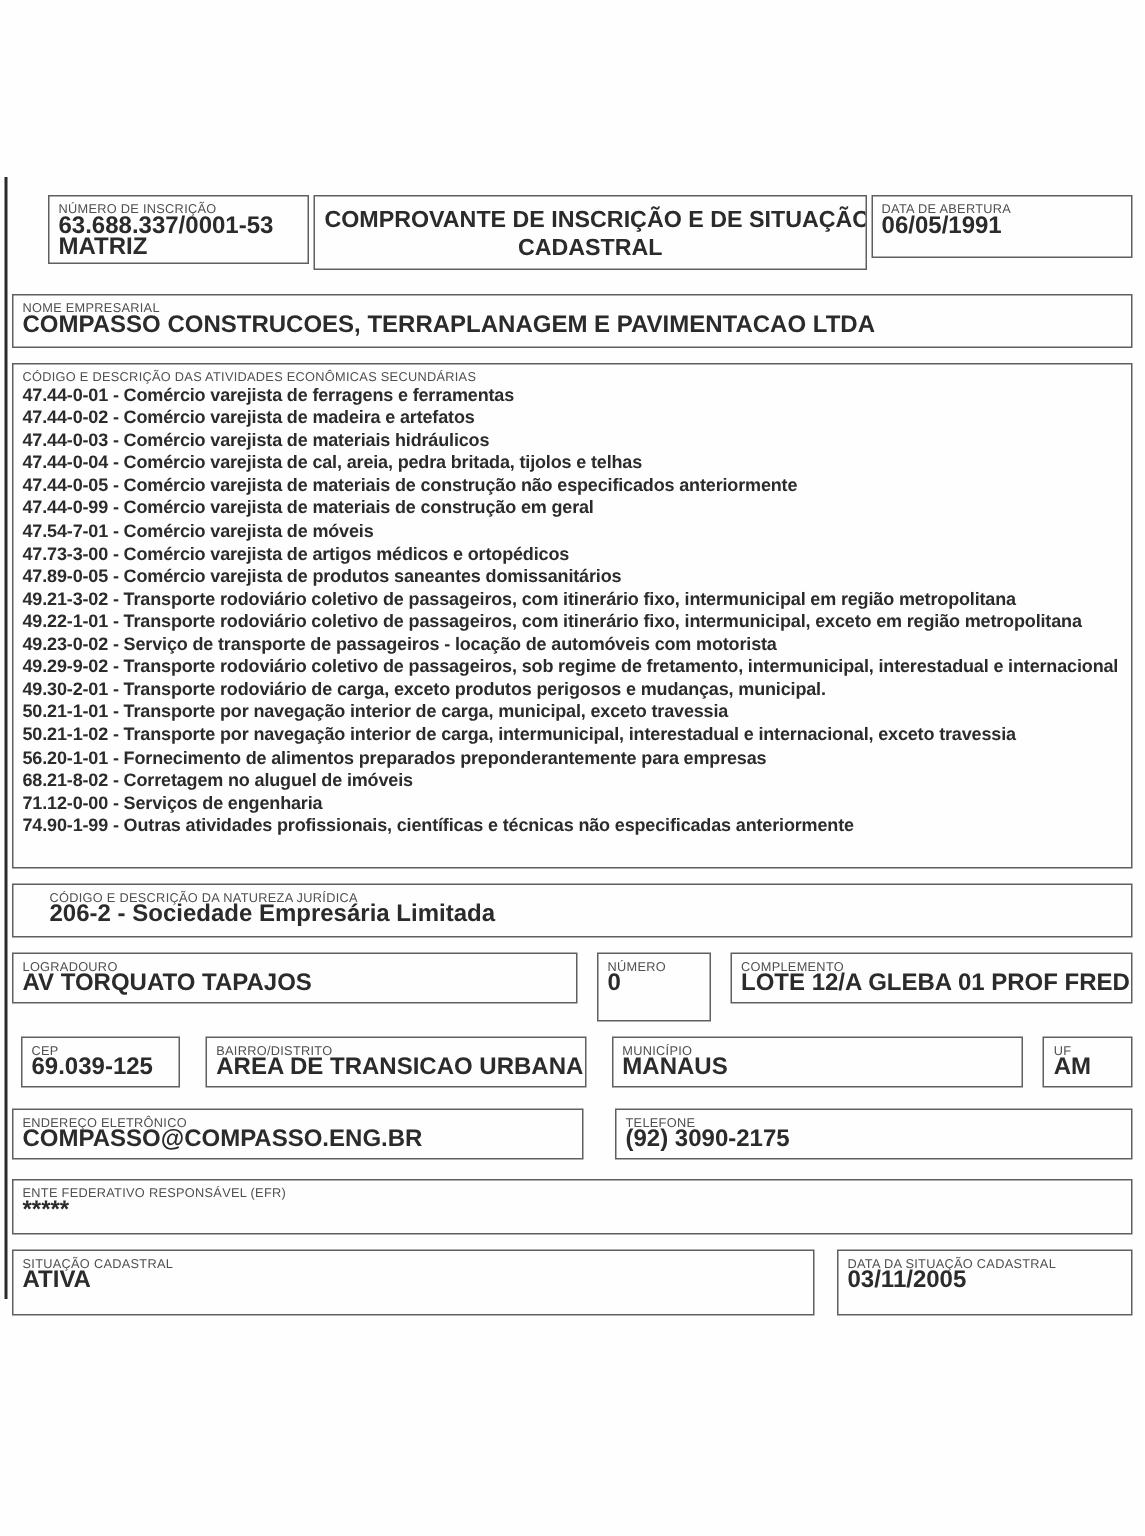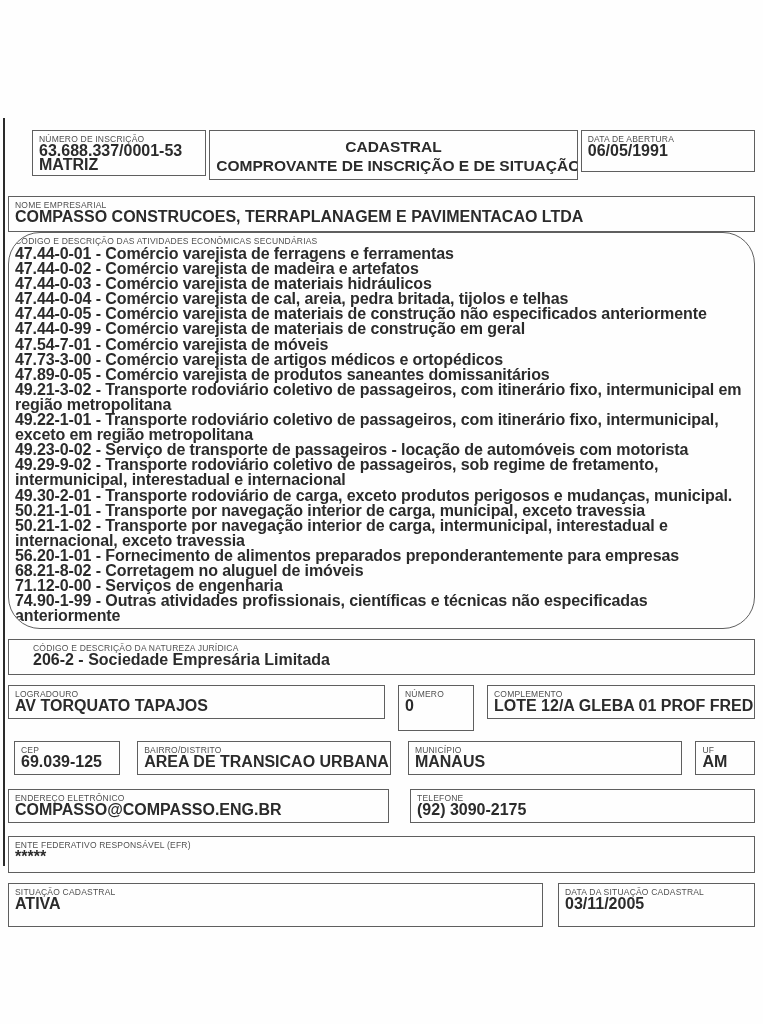--- a/index.html
+++ b/index.html
@@ -49,23 +49,23 @@
     display:flex;flex-direction:column;justify-content:center;
     text-align:center;
   }
   .title-line{
     font-size:15.5px;font-weight:bold;line-height:19px;color:#2b2b2b;
     white-space:nowrap;
   }
   .box-abertura{width:184px;height:42px;}
   
   .box-nome{margin-top:16px;height:36px;}
-  .box-atividades{padding-bottom:5px;border-radius:32px;}
+  .box-atividades{margin-top:10px;padding-bottom:20px;}
   .activity-line{
-    font-size:16px;font-weight:bold;line-height:15.1px;
+    font-size:12px;font-weight:bold;line-height:15.1px;
     color:#2b2b2b;letter-spacing:-0.1px;
   }
   .box-natureza{margin-top:10px;height:36px;padding-left:24px;}
   
   .logradouro-row{margin-top:10px;}
   .box-logradouro{width:377px;height:34px;margin-right:13px;}
   .box-numero{width:76px;height:46px;margin-right:13px;}
   .box-complemento{width:268px;height:34px;}
   .cep-row{margin-top:10px;padding-left:6px;}
   .box-cep{width:107px;height:34px;margin-right:17px;}
@@ -88,22 +88,22 @@
 
   <div class="content">
 
     <div class="row header-row">
       <div class="fbox box-inscricao">
         <div class="flabel">NÚMERO DE INSCRIÇÃO</div>
         <div class="fvalue">63.688.337/0001-53</div>
         <div class="fvalue">MATRIZ</div>
       </div>
       <div class="fbox box-title">
+        <div class="title-line">COMPROVANTE DE INSCRIÇÃO E DE SITUAÇÃO</div>
         <div class="title-line">CADASTRAL</div>
-        <div class="title-line">COMPROVANTE DE INSCRIÇÃO E DE SITUAÇÃO</div>
       </div>
       <div class="fbox box-abertura">
         <div class="flabel">DATA DE ABERTURA</div>
         <div class="fvalue">06/05/1991</div>
       </div>
     </div>
 
     <div class="fbox box-nome">
       <div class="flabel">NOME EMPRESARIAL</div>
       <div class="fvalue">COMPASSO CONSTRUCOES, TERRAPLANAGEM E PAVIMENTACAO LTDA</div>

